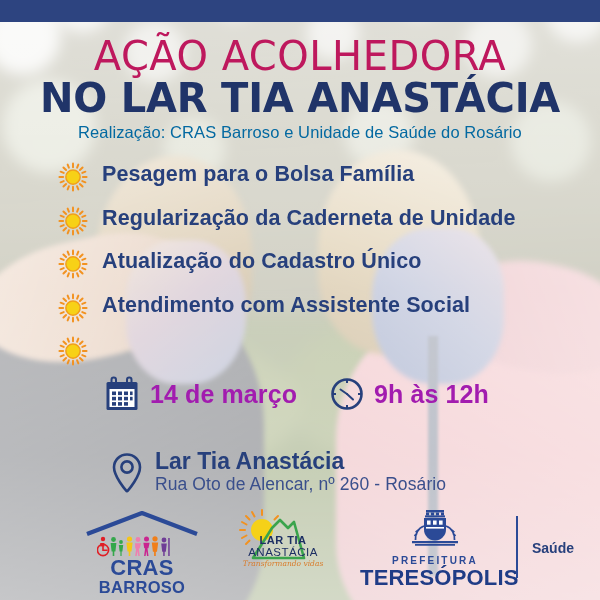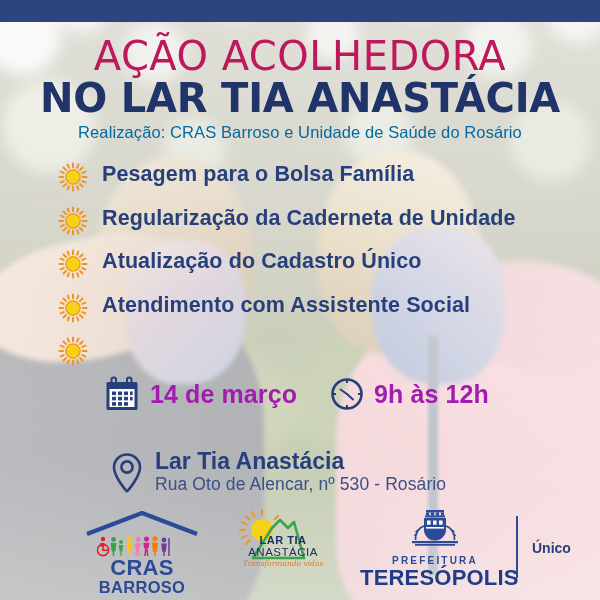--- a/index.html
+++ b/index.html
@@ -383,21 +383,21 @@
 
     <div class="place">
       <span class="pin">
         <svg viewBox="0 0 34 42" width="34" height="42">
           <path d="M17 2.5c-7.2 0-13 5.7-13 12.8 0 9.2 11.3 22.4 12.2 23.4.4.5 1.2.5 1.6 0C18.7 37.7 30 24.5 30 15.3 30 8.2 24.2 2.5 17 2.5z" fill="none" stroke="#27407c" stroke-width="2.6"></path>
           <circle cx="17" cy="15" r="5.6" fill="none" stroke="#27407c" stroke-width="2.6"></circle>
         </svg>
       </span>
       <span>
         <div class="place-name">Lar Tia Anastácia</div>
-        <div class="place-addr">Rua Oto de Alencar, nº 530 - Rosário</div>
+        <div class="place-addr">Rua Oto de Alencar, nº 260 - Rosário</div>
       </span>
     </div>
 
     <div class="logos">
 
       <div class="logo cras">
         <div class="cras-roof">
           <svg viewBox="0 0 118 26" width="118" height="26">
             <path d="M4 24 L59 3 L114 24" fill="none" stroke="#2b4a97" stroke-width="4.2" stroke-linejoin="round"></path>
           </svg>
@@ -495,18 +495,18 @@
             <g stroke="#2b4a97" stroke-width="1.4" fill="none">
               <path d="M12 22l-2.5 2M11 26l-2.8 1.6M46 22l2.5 2M47 26l2.8 1.6"></path>
             </g>
           </svg>
         </div>
         <div class="pref-l1">PREFEITURA</div>
         <div class="pref-l2">TERESÓPOLIS</div>
       </div>
 
       <div class="divider"></div>
-      <div class="saude">Único</div>
+      <div class="saude">Saúde</div>
 
     </div>
 
   </div>
 </div>
 
 </body></html>

